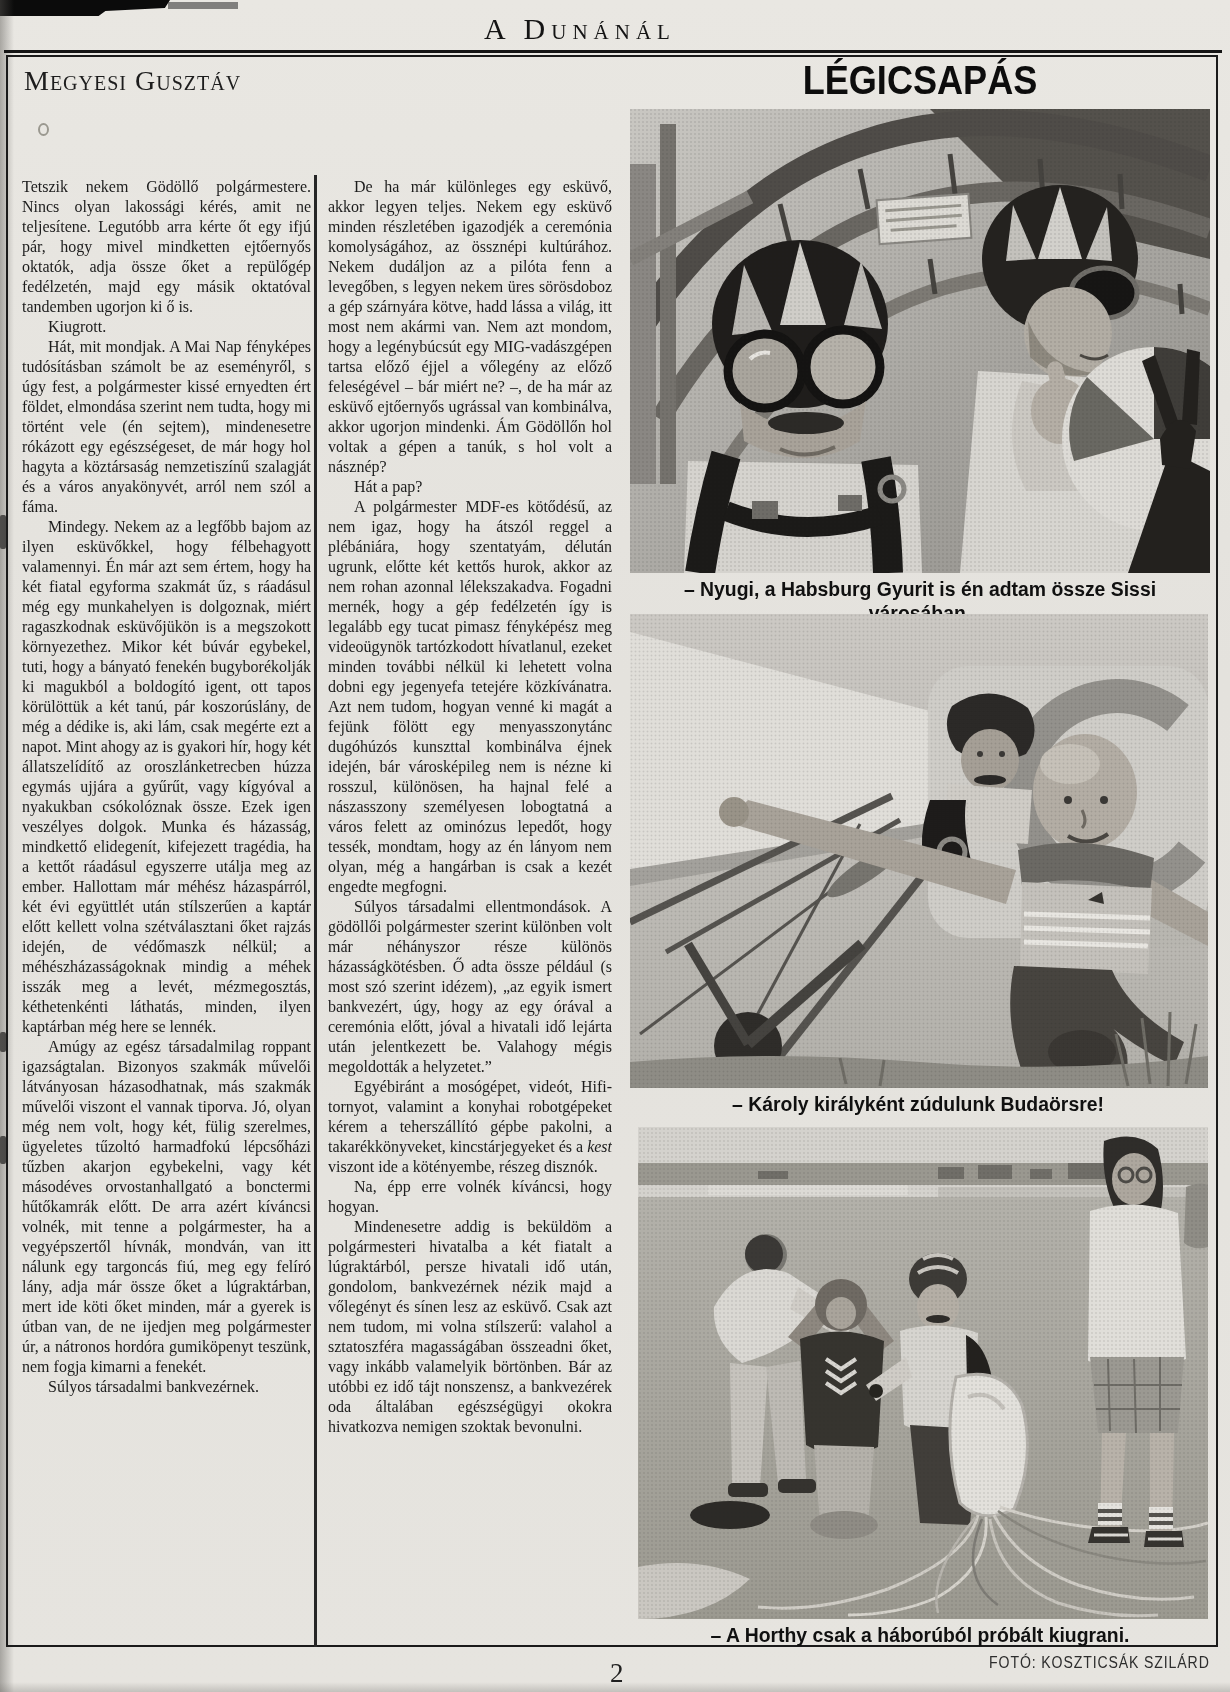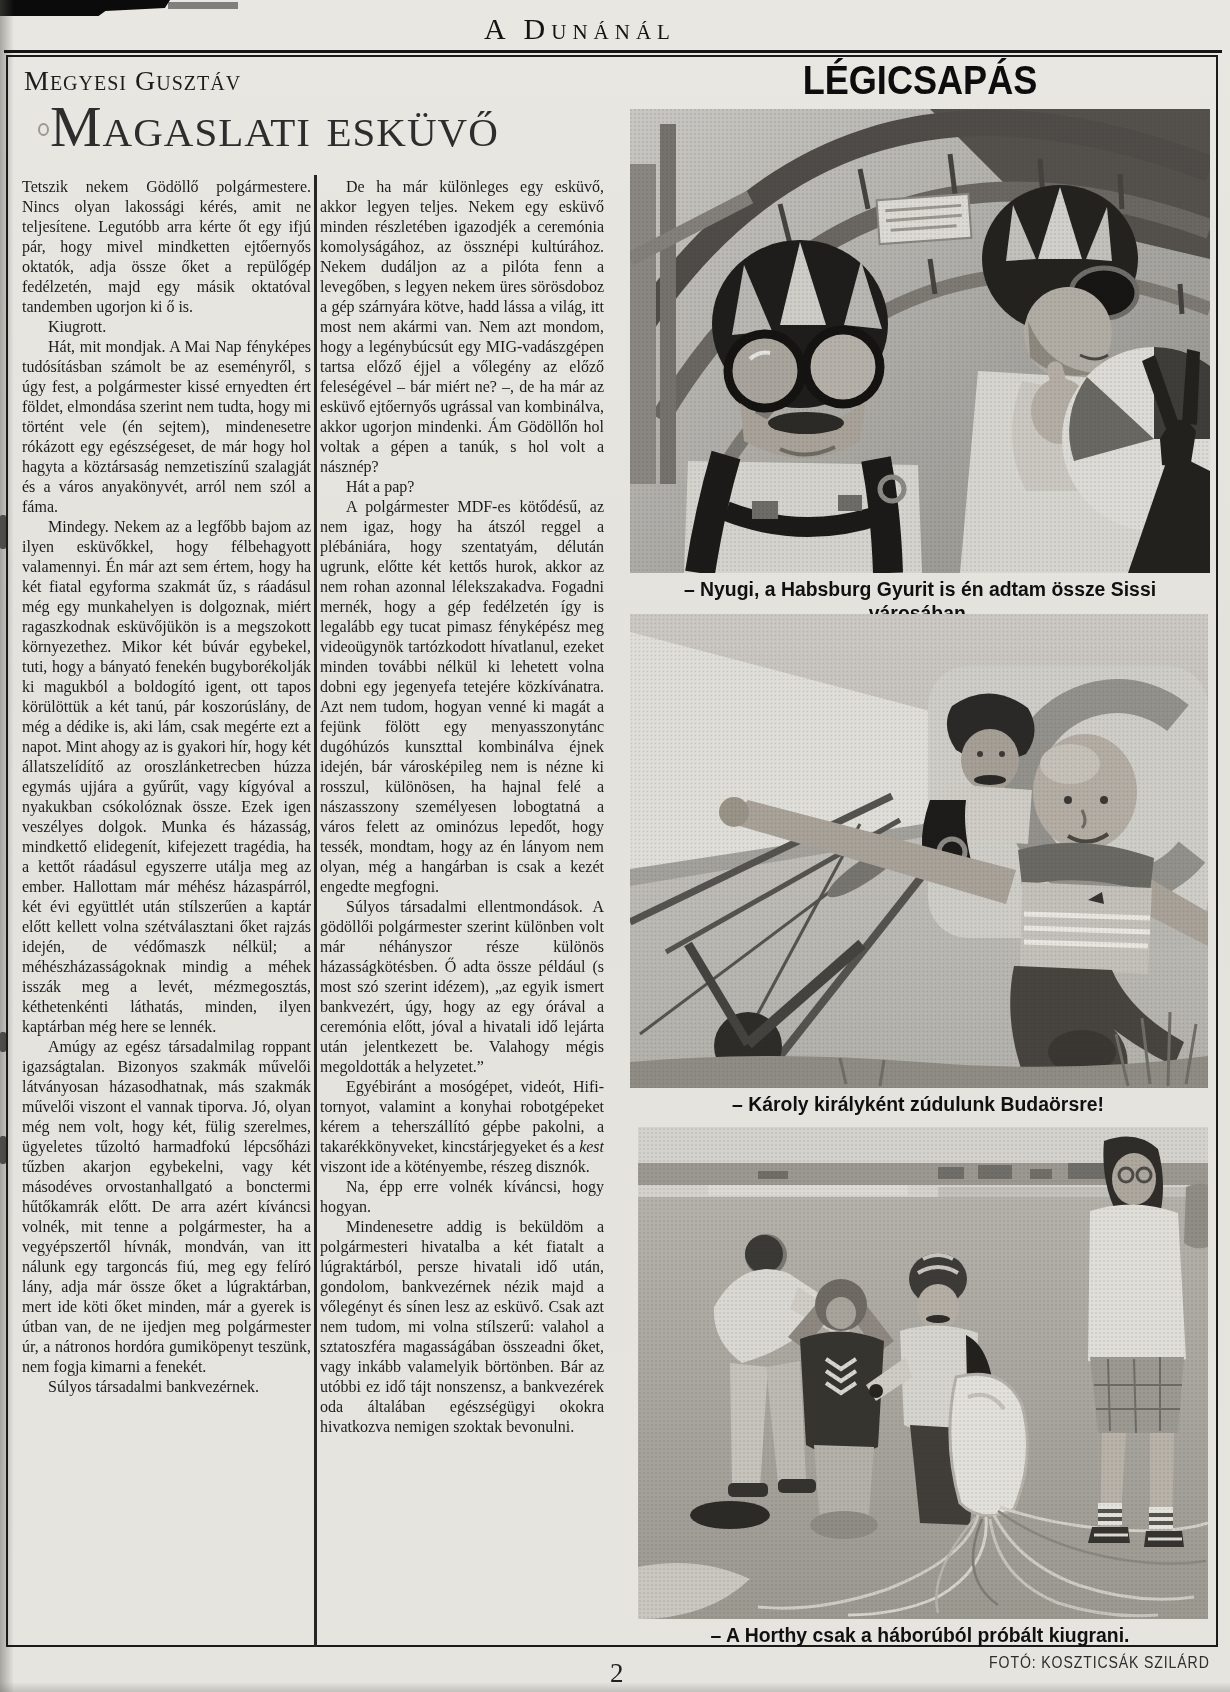--- a/index.html
+++ b/index.html
@@ -29,21 +29,21 @@
     font-size:28px;letter-spacing:1px;color:#1d1d1d;text-align:center;}
   .headline{position:absolute;left:42px;top:36px;width:560px;font-variant:small-caps;
     font-size:58px;letter-spacing:1px;color:#2d2d2d;white-space:nowrap;}
   .speck{position:absolute;left:30px;top:66px;width:7px;height:9px;border:2px solid #9a988f;border-radius:50%;}
 
   .col{position:absolute;top:120px;height:1470px;overflow:hidden;
     font-size:16px;line-height:20px;text-align:justify;color:#1c1c1c;}
   .col p{margin:0;text-indent:26px;}
   .col p.flush{text-indent:0;}
   .col1{left:14px;width:289px;}
-  .col2{left:312px;width:284px;}
+  .col2{left:320px;width:284px;}
   .coldivider{position:absolute;left:306px;top:118px;width:3px;height:1472px;background:#262626;}
 
   .photo-col-title{position:absolute;left:622px;top:0px;width:580px;text-align:center;
     font-family:"Liberation Sans",sans-serif;font-weight:bold;font-size:38px;
     letter-spacing:0px;color:#0d0d0d;transform:scale(.95,1.08);transform-origin:center top;}
 
   .photo{position:absolute;background:#c6c4bf;}
   .photo svg{display:block;width:100%;height:100%;}
   .photo1{left:622px;top:52px;width:580px;height:464px;}
   .photo2{left:622px;top:557px;width:578px;height:474px;}
@@ -73,21 +73,20 @@
   <div class="edge-mark m3"></div>
   <div class="edge-shade-left"></div>
   <div class="edge-shade-bottom"></div>
 
   <div class="masthead">A Dunánál</div>
   <div class="toprule"></div>
 
   <div class="frame">
     <div class="author">Megyesi Gusztáv</div>
     <div class="speck"></div>
-    <div class="headline">Magaslati esküvő</div>
 
     <div class="col col1">
       <p class="flush">Tetszik nekem Gödöllő polgármestere. Nincs olyan lakossági kérés, amit ne teljesítene. Legutóbb arra kérte őt egy ifjú pár, hogy mivel mindketten ejtőernyős oktatók, adja össze őket a repülőgép fedélzetén, majd egy másik oktatóval tandemben ugorjon ki ő is.</p>
       <p>Kiugrott.</p>
       <p>Hát, mit mondjak. A Mai Nap fényképes tudósításban számolt be az eseményről, s úgy fest, a polgármester kissé ernyedten ért földet, elmondása szerint nem tudta, hogy mi történt vele (én sejtem), mindenesetre rókázott egy egészségeset, de már hogy hol hagyta a köztársaság nemzetiszínű szalagját és a város anyakönyvét, arról nem szól a fáma.</p>
       <p>Mindegy. Nekem az a legfőbb bajom az ilyen esküvőkkel, hogy félbehagyott valamennyi. Én már azt sem értem, hogy ha két fiatal egyforma szakmát űz, s ráadásul még egy munkahelyen is dolgoznak, miért ragaszkodnak esküvőjükön is a megszokott környezethez. Mikor két búvár egybekel, tuti, hogy a bányató fenekén bugyborékolják ki magukból a boldogító igent, ott tapos körülöttük a két tanú, pár koszorúslány, de még a dédike is, aki lám, csak megérte ezt a napot. Mint ahogy az is gyakori hír, hogy két állatszelídítő az oroszlánketrecben húzza egymás ujjára a gyűrűt, vagy kígyóval a nyakukban csókolóznak össze. Ezek igen veszélyes dolgok. Munka és házasság, mindkettő elidegenít, kifejezett tragédia, ha a kettőt ráadásul egyszerre utálja meg az ember. Hallottam már méhész házaspárról, két évi együttlét után stílszerűen a kaptár előtt kellett volna szétválasztani őket rajzás idején, de védőmaszk nélkül; a méhészházasságoknak mindig a méhek isszák meg a levét, mézmegosztás, kéthetenkénti láthatás, minden, ilyen kaptárban még here se lennék.</p>
       <p>Amúgy az egész társadalmilag roppant igazságtalan. Bizonyos szakmák művelői látványosan házasodhatnak, más szakmák művelői viszont el vannak tiporva. Jó, olyan még nem volt, hogy két, fülig szerelmes, ügyeletes tűzoltó harmadfokú lépcsőházi tűzben akarjon egybekelni, vagy két másodéves orvostanhallgató a bonctermi hűtőkamrák előtt. De arra azért kíváncsi volnék, mit tenne a polgármester, ha a vegyépszertől hívnák, mondván, van itt nálunk egy targoncás fiú, meg egy felíró lány, adja már össze őket a lúgraktárban, mert ide köti őket minden, már a gyerek is útban van, de ne ijedjen meg polgármester úr, a nátronos hordóra gumiköpenyt teszünk, nem fogja kimarni a fenekét.</p>
       <p>Súlyos társadalmi bankvezérnek.</p>
     </div>
 

